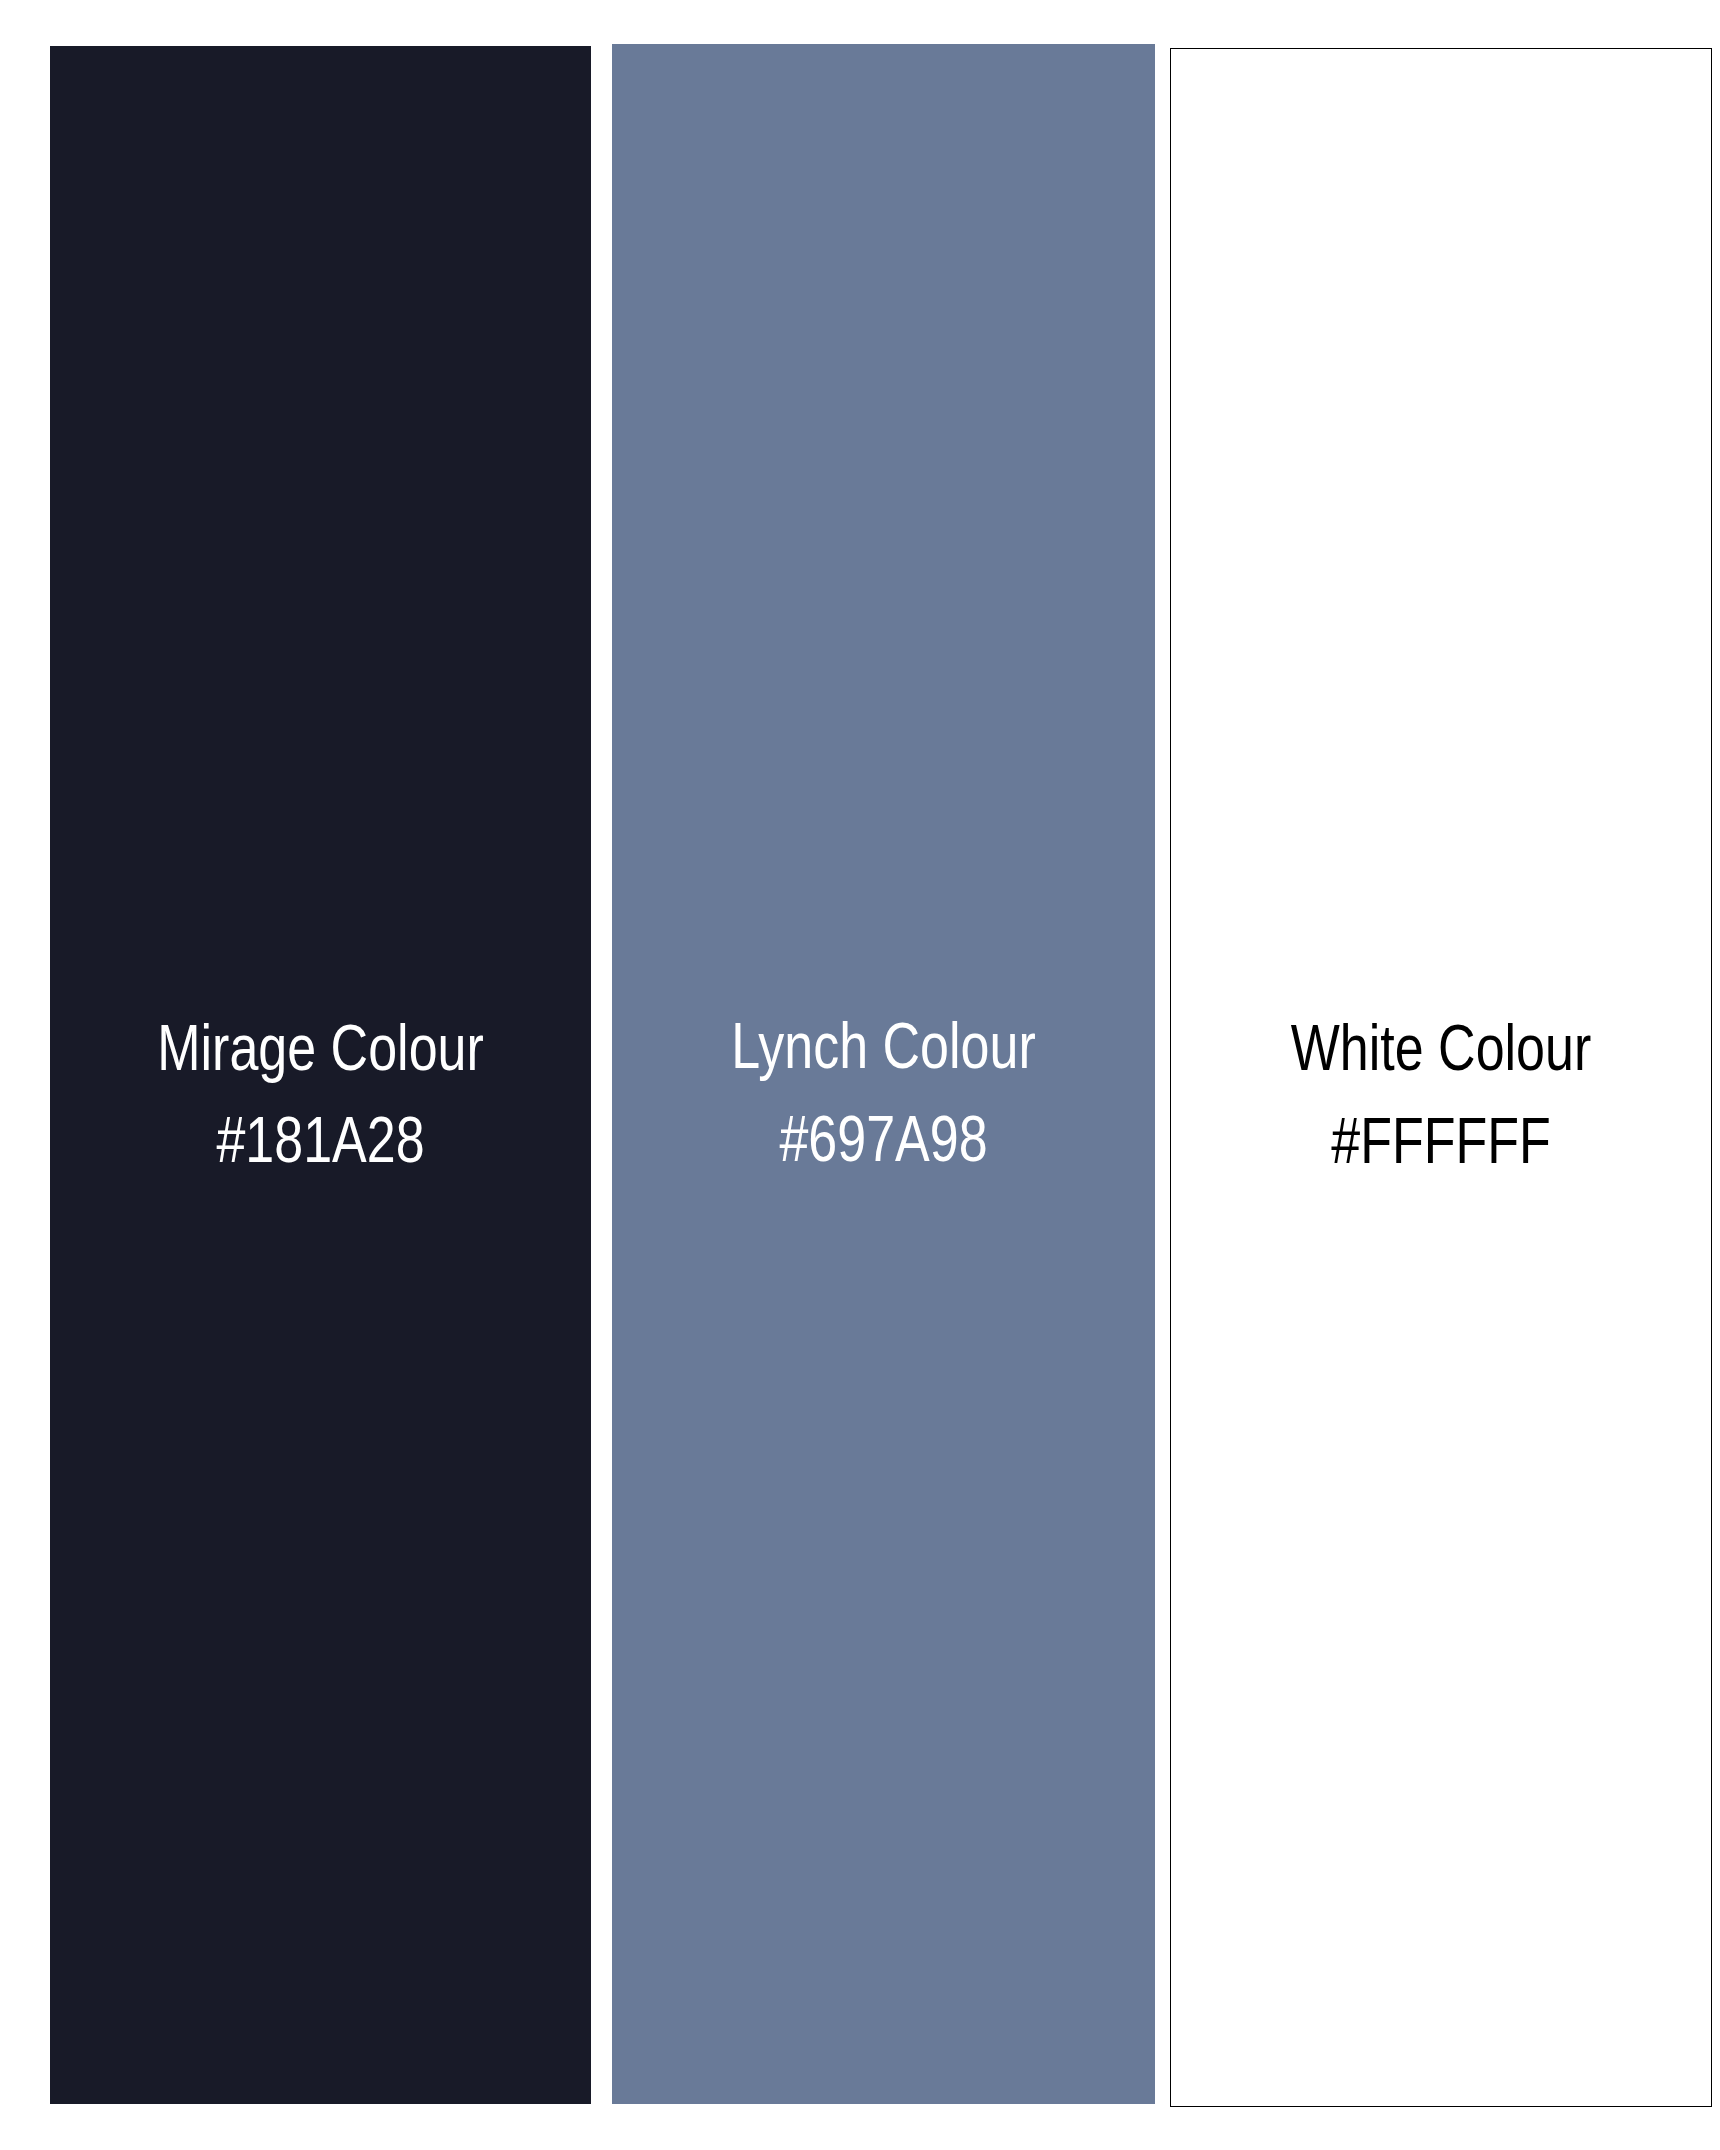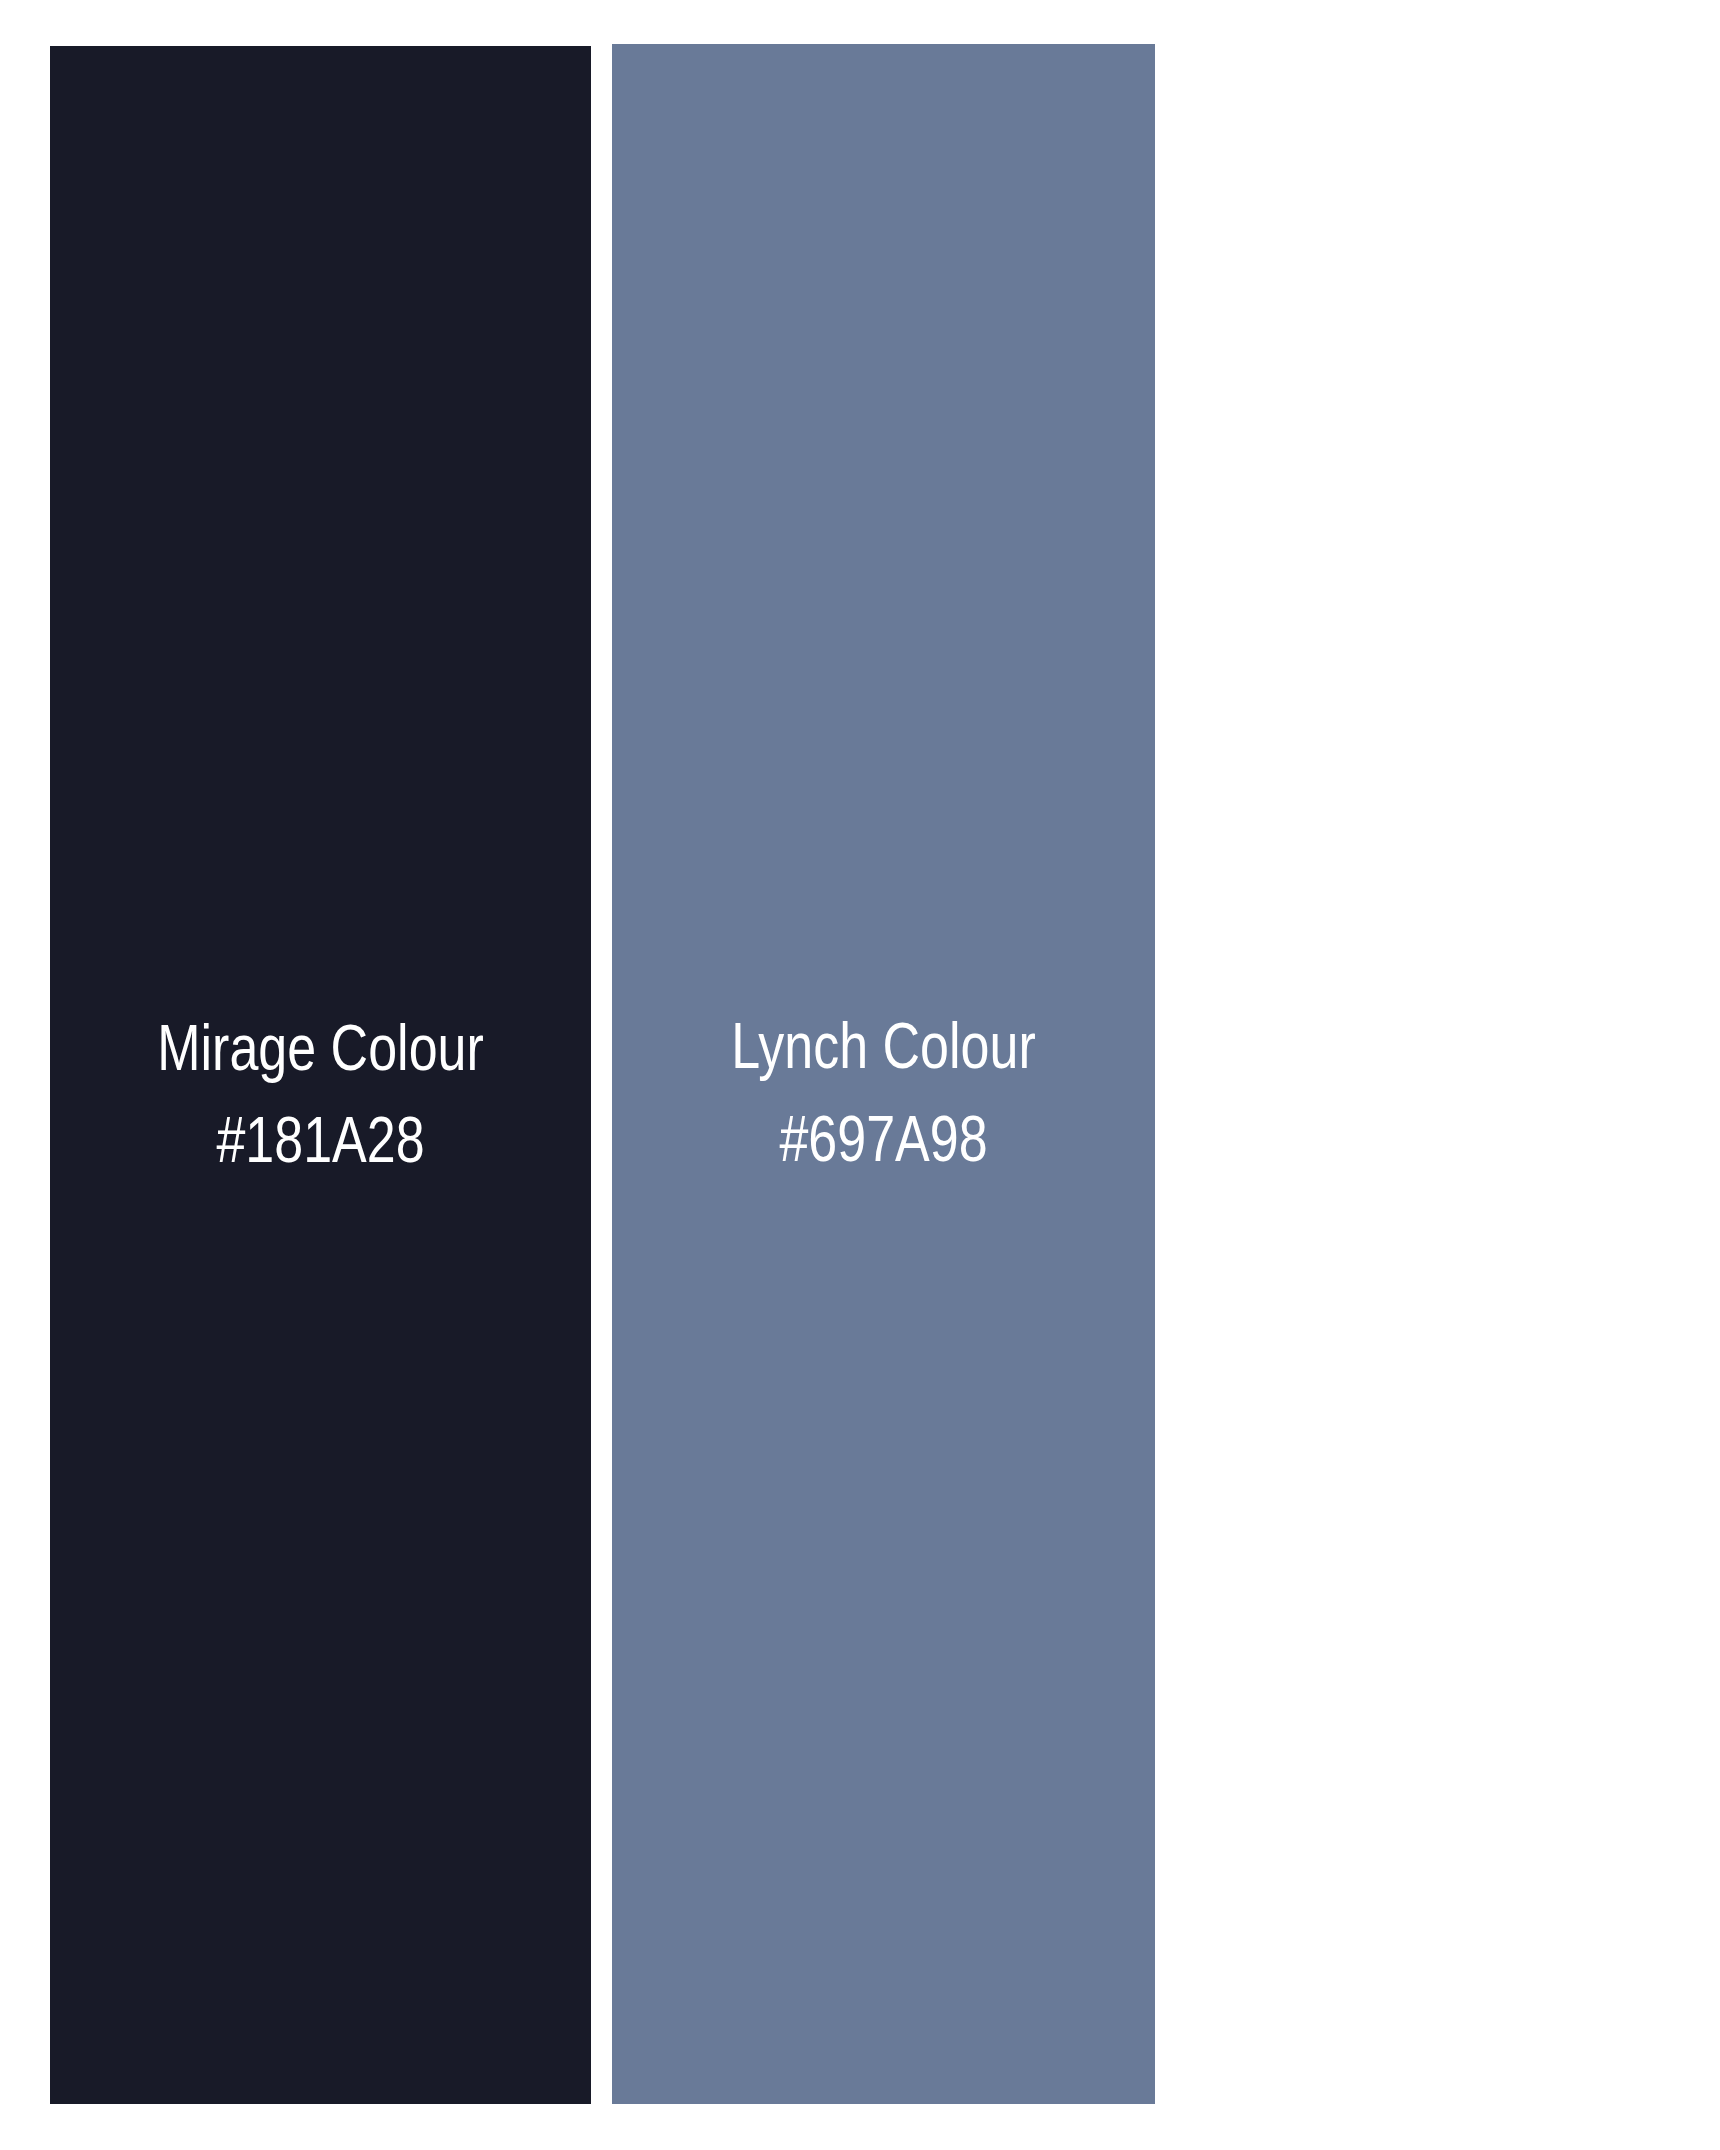--- a/index.html
+++ b/index.html
@@ -95,15 +95,21 @@
     </div>
   </div>
 
   <div class="swatch" id="swatch-lynch" style="background-color: rgb(105, 122, 152); color: rgb(255, 255, 255); align-items: center;">
     <div class="swatch-label-block">
       <span class="swatch-name">Lynch Colour</span>
       <span class="swatch-hex">#697A98</span>
     </div>
   </div>
 
+  <div class="swatch" id="swatch-white" style="background-color: rgb(255, 255, 255); color: rgb(0, 0, 0); border-color: rgb(0, 0, 0);">
+    <div class="swatch-label-block">
+      <span class="swatch-name">White Colour</span>
+      <span class="swatch-hex">#FFFFFF</span>
+    </div>
+  </div>
 
 </div>
 
 
 </body></html>

